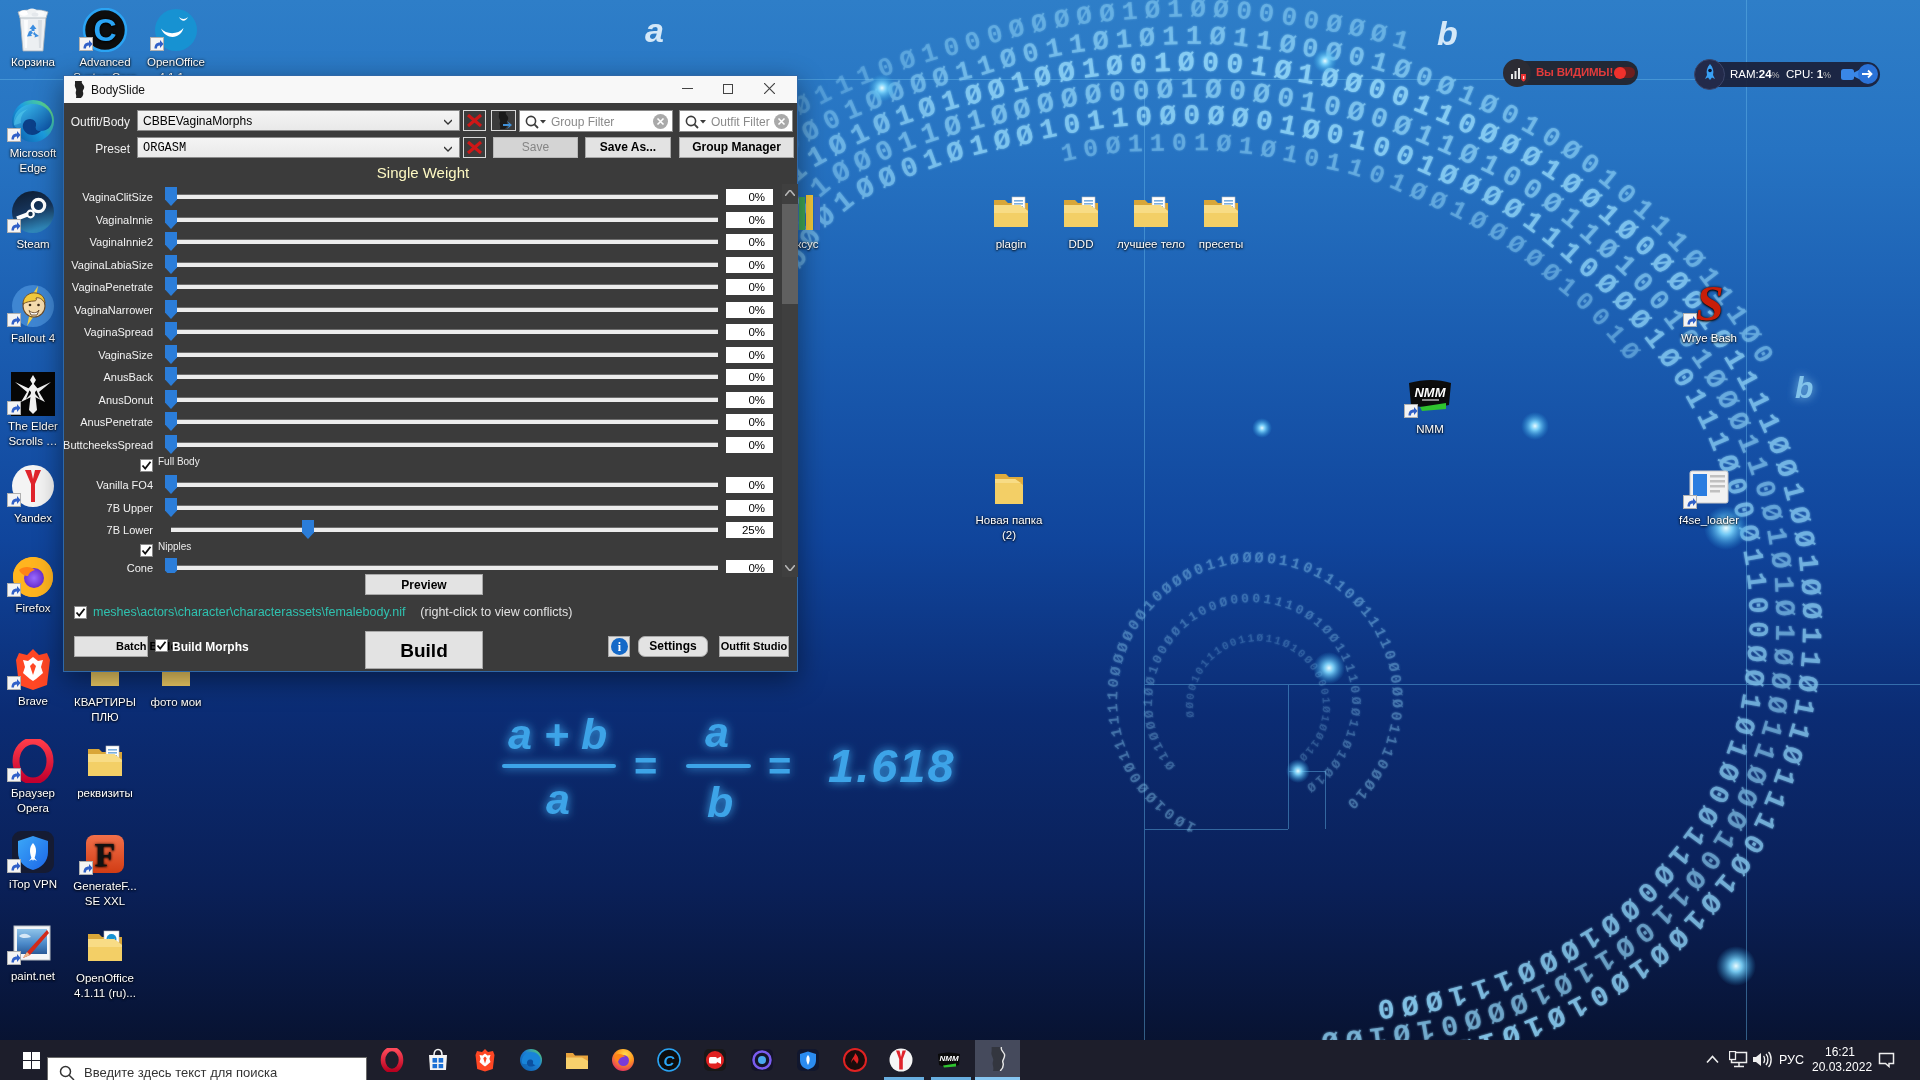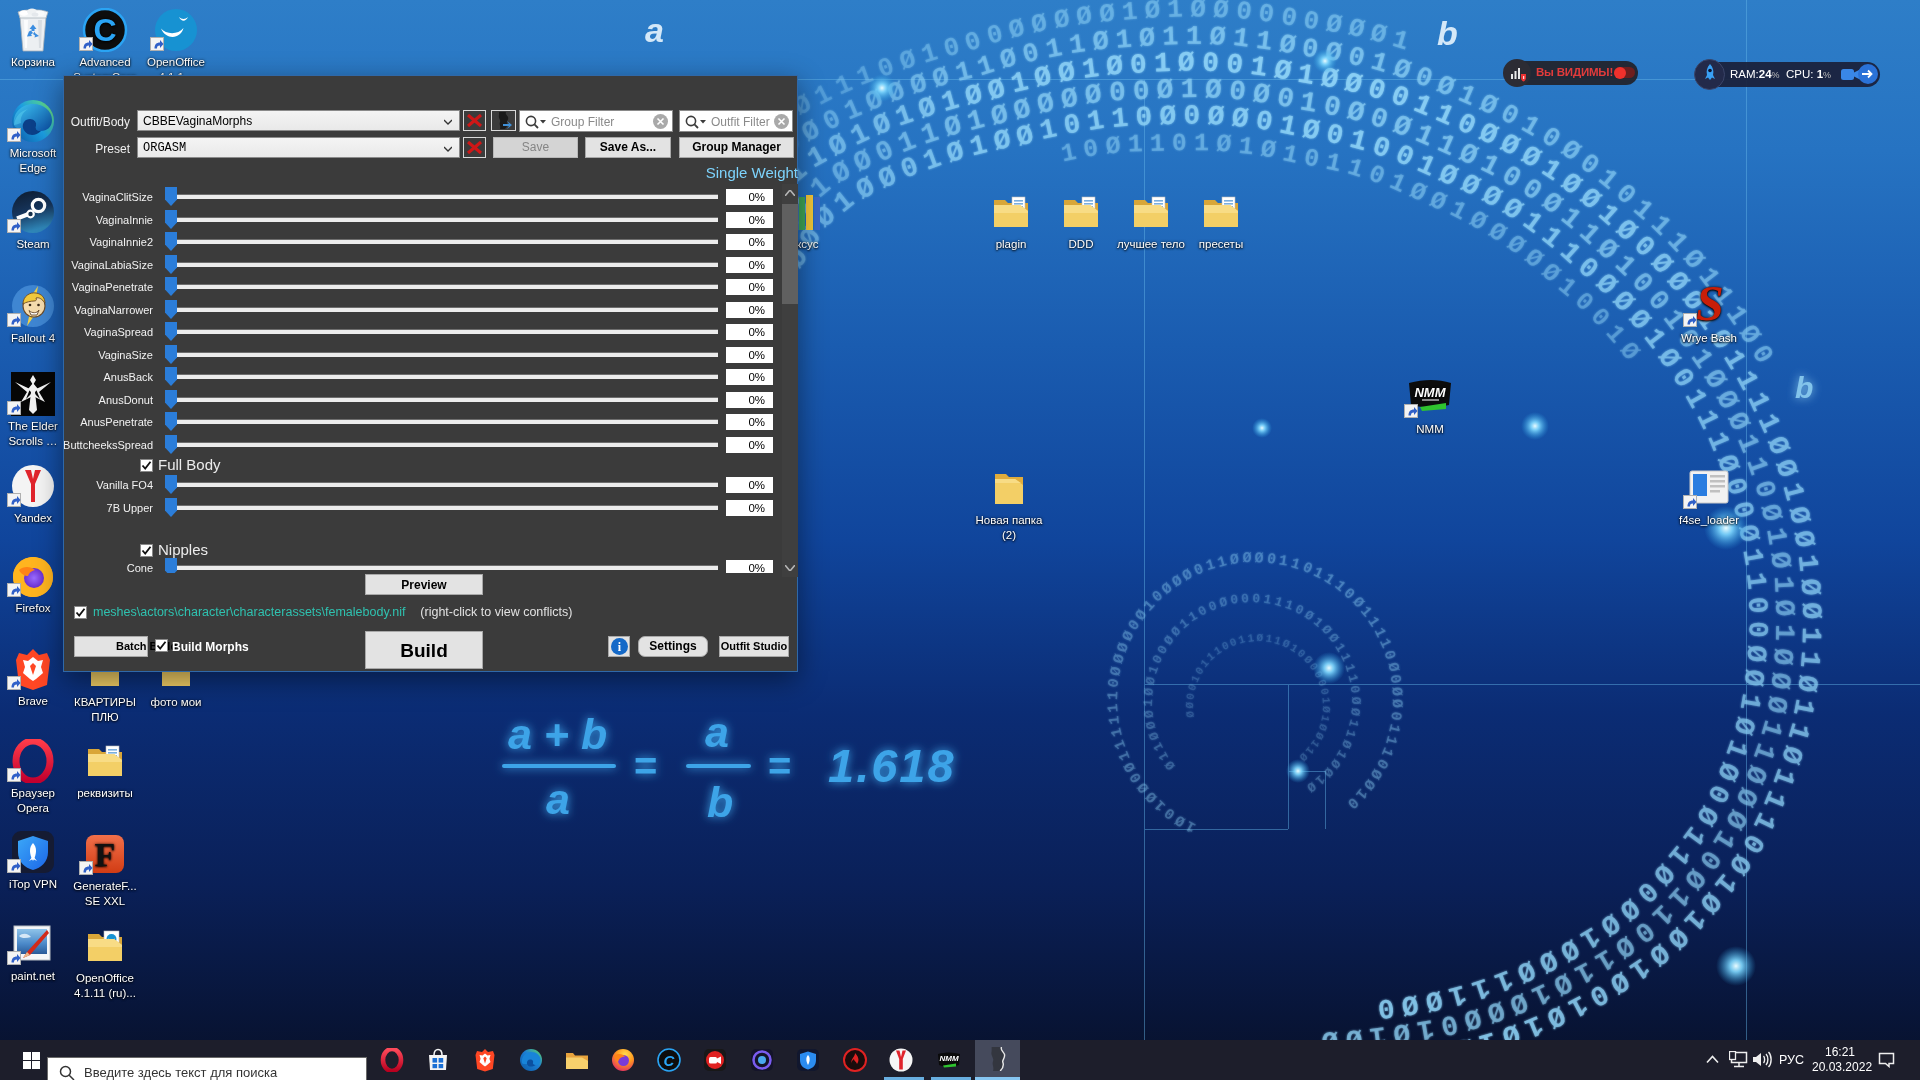--- a/index.html
+++ b/index.html
@@ -27,21 +27,21 @@
 .xbtn{position:absolute;width:23px;height:21px;background:#3b3b3b;border:1px solid #d9d9d9;box-sizing:border-box;}
 .wbtn{white-space:nowrap;position:absolute;height:21px;background:#e3e3e3;border:1px solid #a8a8a8;box-sizing:border-box;font-size:12px;color:#000;text-align:center;}
 .searchbox{position:absolute;height:22px;background:#fff;border:1px solid #8a8a8a;box-sizing:border-box;}
 .ph{position:absolute;top:4px;font-size:12px;color:#8a8a8a;}
 
 .srow{position:absolute;height:22px;width:100%;}
 .slabel{position:absolute;right:629px;top:5px;font-size:11px;color:#f2f2f2;white-space:nowrap;}
 .track{position:absolute;left:107px;top:8px;width:547px;height:4px;background:#ececec;border-top:1px solid #6e6e6e;box-sizing:content-box;}
 .thumb{position:absolute;top:1px;width:12px;height:19px;}
 .pbox{position:absolute;left:662px;top:3px;width:47px;height:16px;background:#fff;color:#000;font-size:11.5px;text-align:right;line-height:16px;padding-right:8px;box-sizing:border-box;}
-.shead{position:absolute;font-size:15px;color:#ececec;}
+.shead{position:absolute;font-size:10px;color:#ececec;}
 .cb{position:absolute;width:13px;height:13px;background:#fff;border:1px solid #888;box-sizing:border-box;}
 .cb svg{position:absolute;left:0px;top:0px;}
 
 #taskbar{z-index:100;position:absolute;left:0;top:1040px;width:1920px;height:40px;background:#1d1e2b;}
 .tbicon{position:absolute;top:8px;width:24px;height:24px;}
 .runline{position:absolute;top:37px;height:3px;background:#76b9ed;}
 #traytxt{position:absolute;color:#fff;font-size:12px;}
 </style></head>
 <body>
 <div id="desk">
@@ -610,20 +610,35 @@
           <rect x="25" y="24" width="10" height="2.5" fill="#c0c0c0"></rect>
 </svg><span class="sc">
           <svg width="12" height="12" viewBox="0 0 12 12">
             <path d="M2.5,9.5 C2.5,5.5 4.5,3.5 8,3.5 L8,1 L11.5,5 L8,9 L8,6.5 C5.5,6.5 5,7.5 5,9.5 Z" fill="#3060c8"></path>
           </svg>
         </span></span>
       <span class="lbl">f4se_loader</span>
     </div>
 </div>
 <div id="win">
+<div id="titlebar">
+ <svg class="abs" style="left:8px;top:5px" width="15" height="17" viewBox="0 0 15 17">
+        <path d="M3,0 L10,0 C9,2 11,3 12,5 C13,8 10,9 11,11 C12,14 10,16 9,17 L4,17 C5,14 3,13 4,10 C5,8 2,6 3,3 Z" fill="#222"></path>
+      </svg>
+ <span class="tt">BodySlide</span>
+ <div class="capbtn" style="right:94px;"><svg width="11" height="11" viewBox="0 0 11 11">
+          <line x1="0" y1="5.5" x2="11" y2="5.5" stroke="#444" stroke-width="1"></line>
+        </svg></div>
+ <div class="capbtn" style="right:53px;"><svg width="10" height="10" viewBox="0 0 10 10">
+          <rect x="0.5" y="0.5" width="9" height="9" fill="none" stroke="#444" stroke-width="1"></rect>
+        </svg></div>
+ <div class="capbtn" style="right:12px;"><svg width="11" height="11" viewBox="0 0 11 11">
+          <path d="M0,0 L11,11 M11,0 L0,11" stroke="#444" stroke-width="1.2"></path>
+        </svg></div>
+</div>
 <div class="wlabel" style="left:6px;top:39px;width:60px;text-align:right;">Outfit/Body</div>
 <div class="wlabel" style="left:6px;top:66px;width:60px;text-align:right;">Preset</div>
 <div class="combo" style="left:73px;top:34px;width:323px;">
       <span class="ctext">CBBEVaginaMorphs</span>
       <svg class="arr" viewBox="0 0 8 8">
         <path d="M0,2 L4,6 L8,2" fill="none" stroke="#333" stroke-width="1.3"></path>
       </svg>
     </div>
 <div class="combo" style="left:73px;top:61px;width:323px;font-family:Liberation Mono, monospace;">
       <span class="ctext">ORGASM</span>
@@ -667,21 +682,21 @@
       </svg>
  <span class="ph" style="left:31px;">Outfit Filter</span>
  <svg style="position:absolute;right:3px;top:3px" width="15" height="15" viewBox="0 0 15 15">
         <circle cx="7.5" cy="7.5" r="7.5" fill="#a9a9a9"></circle>
         <path d="M4.5,4.5 L10.5,10.5 M10.5,4.5 L4.5,10.5" stroke="#fff" stroke-width="1.6"></path>
       </svg>
 </div>
 <div class="wbtn" style="left:429px;top:61px;width:85px;background:#d4d4d4;border-color:#b8b8b8;color:#858585;line-height:19px;">Save</div>
 <div class="wbtn" style="left:521px;top:61px;width:86px;line-height:19px;font-weight:bold;">Save As...</div>
 <div class="wbtn" style="left:615px;top:61px;width:115px;line-height:19px;font-weight:bold;">Group Manager</div>
-<div class="wlabel" style="left:16px;top:88px;width:718px;text-align:right;font-size:15px;color:#7dd3fc;">Single Weight</div>
+<div class="wlabel" style="left:0;top:88px;width:718px;text-align:center;font-size:15px;color:#fef9c3;">Single Weight</div>
 <div id="scrollarea" style="position:absolute;left:0;top:108px;width:718px;height:389px;overflow:hidden;">
 <div class="srow" style="top:2px">
         <span class="slabel">VaginaClitSize</span>
         <div class="track"></div>
         <svg class="thumb" style="left:101px" width="12" height="19" viewBox="0 0 12 19">
           <polygon points="0,0 12,0 12,12.5 6,19 0,12.5" fill="#2b7dd9"></polygon>
         </svg>
         <div class="pbox">0%</div>
       </div>
 <div class="srow" style="top:24.5px">
@@ -786,20 +801,28 @@
         </svg>
         <div class="pbox">0%</div>
       </div>
 <div class="srow" style="top:312.5px">
         <span class="slabel">7B Upper</span>
         <div class="track"></div>
         <svg class="thumb" style="left:101px" width="12" height="19" viewBox="0 0 12 19">
           <polygon points="0,0 12,0 12,12.5 6,19 0,12.5" fill="#2b7dd9"></polygon>
         </svg>
         <div class="pbox">0%</div>
+      </div>
+<div class="srow" style="top:335px">
+        <span class="slabel">7B Lower</span>
+        <div class="track"></div>
+        <svg class="thumb" style="left:237.5px" width="12" height="19" viewBox="0 0 12 19">
+          <polygon points="0,0 12,0 12,12.5 6,19 0,12.5" fill="#2b7dd9"></polygon>
+        </svg>
+        <div class="pbox">25%</div>
       </div>
 <div class="cb" style="left:76px;top:360px;">
         <svg width="11" height="11" viewBox="0 0 11 11">
           <path d="M1.5,5.5 L4.2,8.5 L9.5,1.8" fill="none" stroke="#111" stroke-width="1.8"></path>
         </svg>
       </div>
       <div class="shead" style="left:94px;top:357px;">Nipples</div>
 <div class="srow" style="top:373px">
         <span class="slabel">Cone</span>
         <div class="track"></div>

